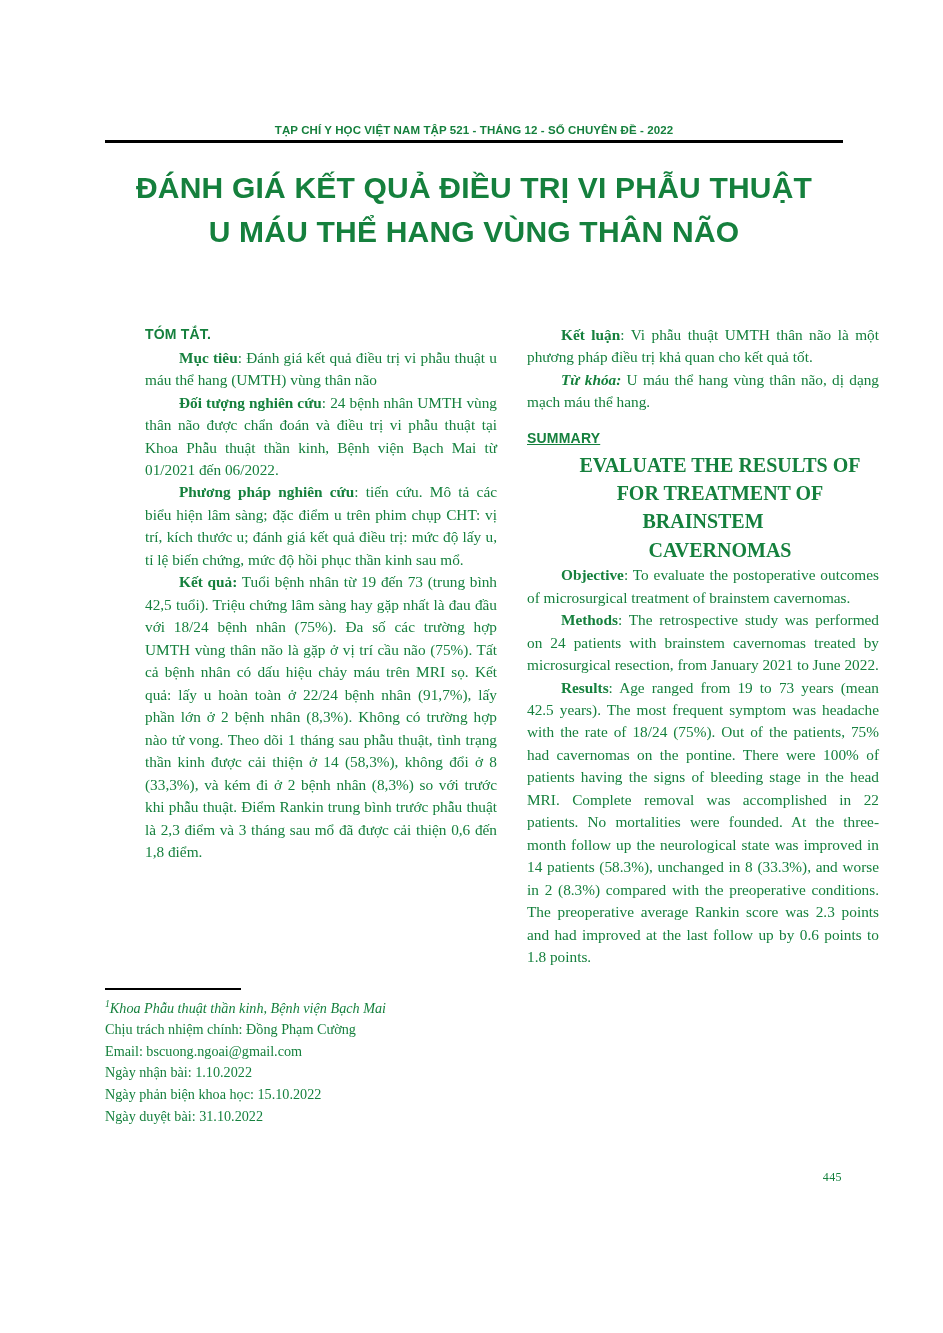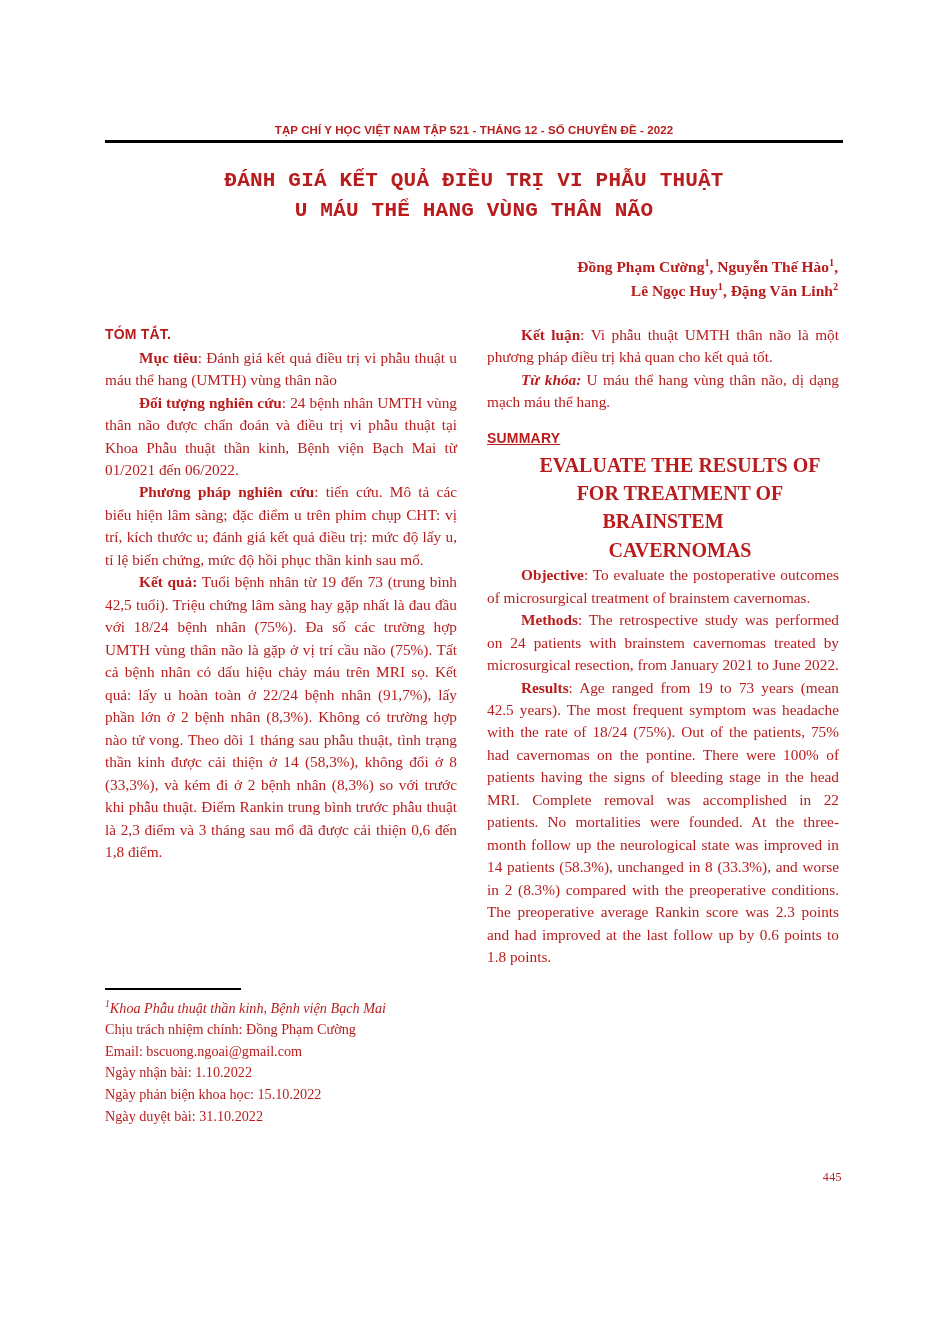--- a/index.html
+++ b/index.html
@@ -10,21 +10,21 @@
   }
 
   .page {
     position: relative;
     width: 943px;
     height: 1333px;
     background: #ffffff;
     margin: 0 auto;
     overflow: hidden;
     font-family: "Liberation Serif", "DejaVu Serif", serif;
-    color: #b91c1c;
+    color: #15803d;
     -webkit-font-smoothing: antialiased;
   }
 
   
   .running-head-wrap {
     position: absolute;
     left: 105px;
     top: 124px;
     width: 738px;
   }
@@ -45,23 +45,23 @@
 
   
   .title-block {
     position: absolute;
     left: 105px;
     top: 166px;
     width: 738px;
     text-align: center;
   }
   .title-line {
-    font-family: Liberation Mono, monospace;
-    font-weight: bold;
-    font-size: 21px;
+    font-family: Liberation Sans, sans-serif;
+    font-weight: bold;
+    font-size: 30px;
     letter-spacing: 0.2px;
     line-height: 1.45;
     white-space: nowrap;
   }
 
   
   .authors {
     position: absolute;
     left: 105px;
     top: 255px;
@@ -79,20 +79,21 @@
 
   
   .col {
     position: absolute;
     top: 324px;
     width: 352px;
     font-size: 15.3px;
     line-height: 1.47;
     text-align: justify;
     text-justify: inter-word;
+    margin-left: 40px;
   }
   .col-left  { left: 105px; }
   .col-right { left: 487px; }
 
   .sec-label {
     font-family: "Liberation Sans", "DejaVu Sans", sans-serif;
     font-weight: bold;
     font-size: 14px;
     letter-spacing: 0.2px;
     margin: 0 0 2px 0;
@@ -158,24 +159,20 @@
   <div class="running-head-wrap">
     <div class="running-head">TẠP CHÍ Y HỌC VIỆT NAM TẬP 521 - THÁNG 12 - SỐ CHUYÊN ĐỀ - 2022</div>
     <div class="head-rule"></div>
   </div>
 
   <div class="title-block">
     <div class="title-line">ĐÁNH GIÁ KẾT QUẢ ĐIỀU TRỊ VI PHẪU THUẬT</div>
     <div class="title-line">U MÁU THỂ HANG VÙNG THÂN NÃO</div>
   </div>
 
-  <div class="authors">
-    <div><span>Đồng Phạm Cường</span><sup>1</sup><span>,  </span><span>Nguyễn Thế Hào</span><sup>1</sup><span>,</span></div>
-    <div><span>Lê Ngọc Huy</span><sup>1</sup><span>, </span><span>Đặng Văn Linh</span><sup>2</sup></div>
-  </div>
 
   <div class="col col-left">
 
     <div class="sec-label"><span>TÓM TẮT</span><span>.</span></div>
 
     <p class="para"><span class="lead">Mục tiêu</span><span>: Đánh giá kết quả điều trị vi phẫu thuật u máu thể hang (UMTH) vùng thân não</span></p>
 
     <p class="para"><span class="lead">Đối tượng nghiên cứu</span><span>: 24 bệnh nhân UMTH vùng thân não được chẩn đoán và điều trị vi phẫu thuật tại Khoa Phẫu thuật thần kinh, Bệnh viện Bạch Mai từ 01/2021 đến 06/2022.</span></p>
 
     <p class="para"><span class="lead">Phương pháp nghiên cứu</span><span>: tiến cứu. Mô tả các biểu hiện lâm sàng; đặc điểm u trên phim chụp CHT: vị trí, kích thước u; đánh giá kết quả điều trị: mức độ lấy u, tỉ lệ biến chứng, mức độ hồi phục thần kinh sau mổ.</span></p>

